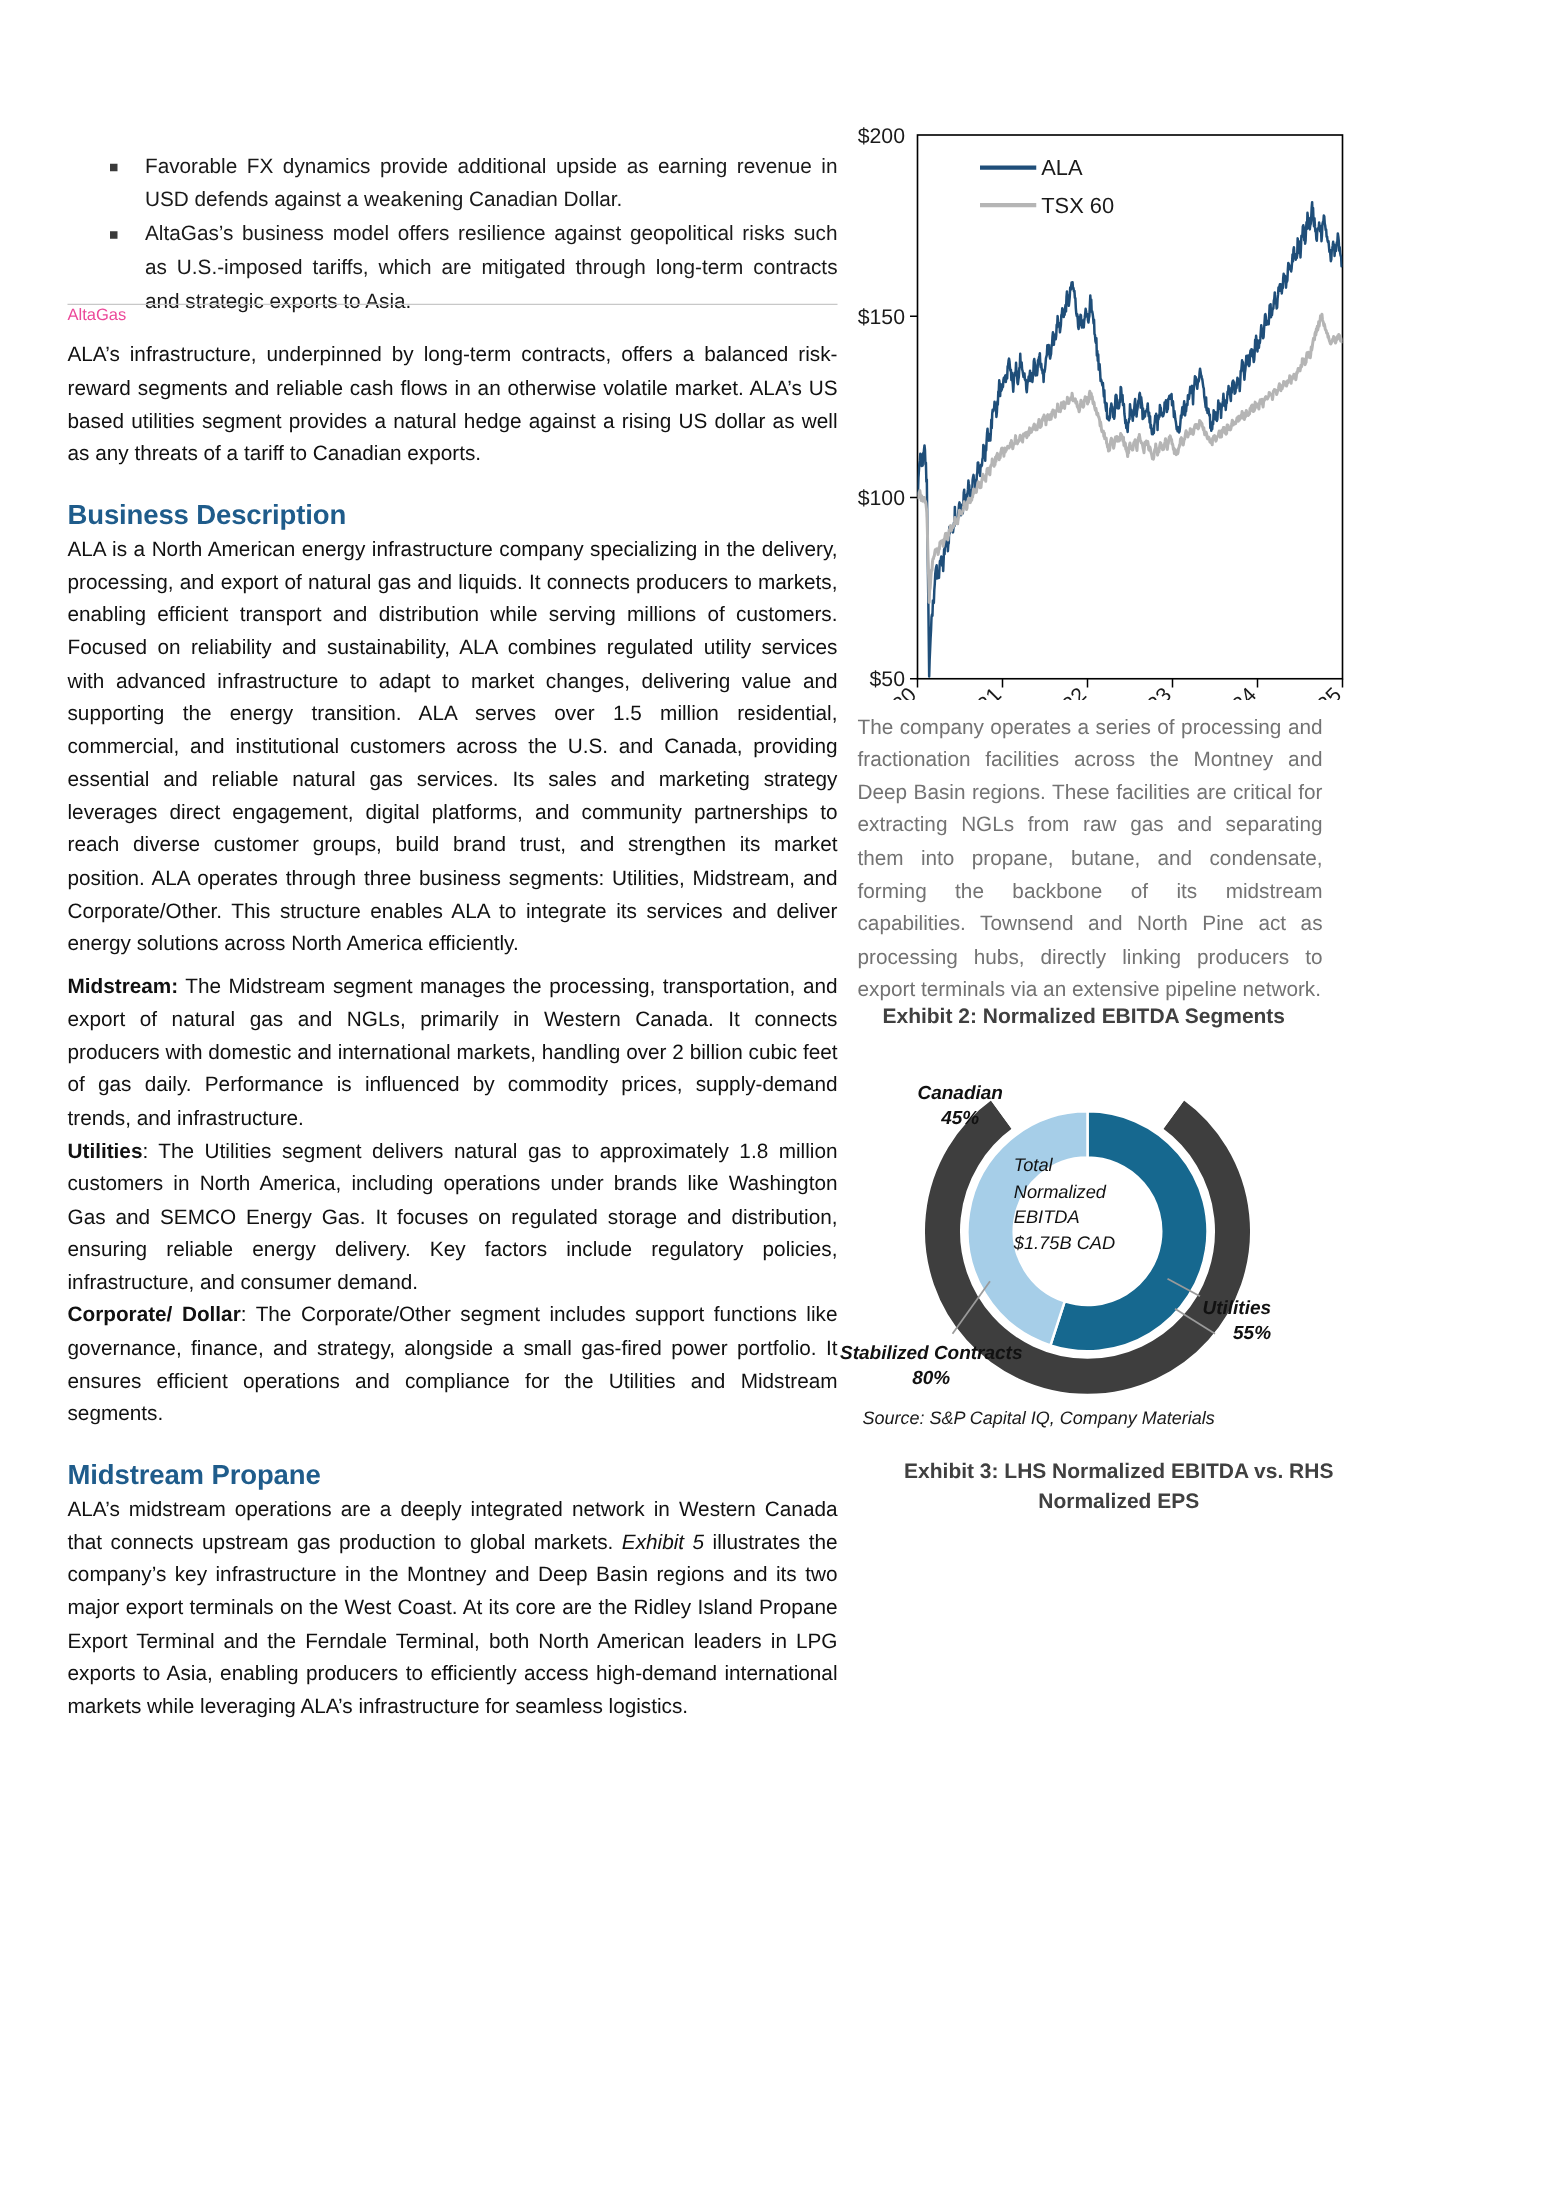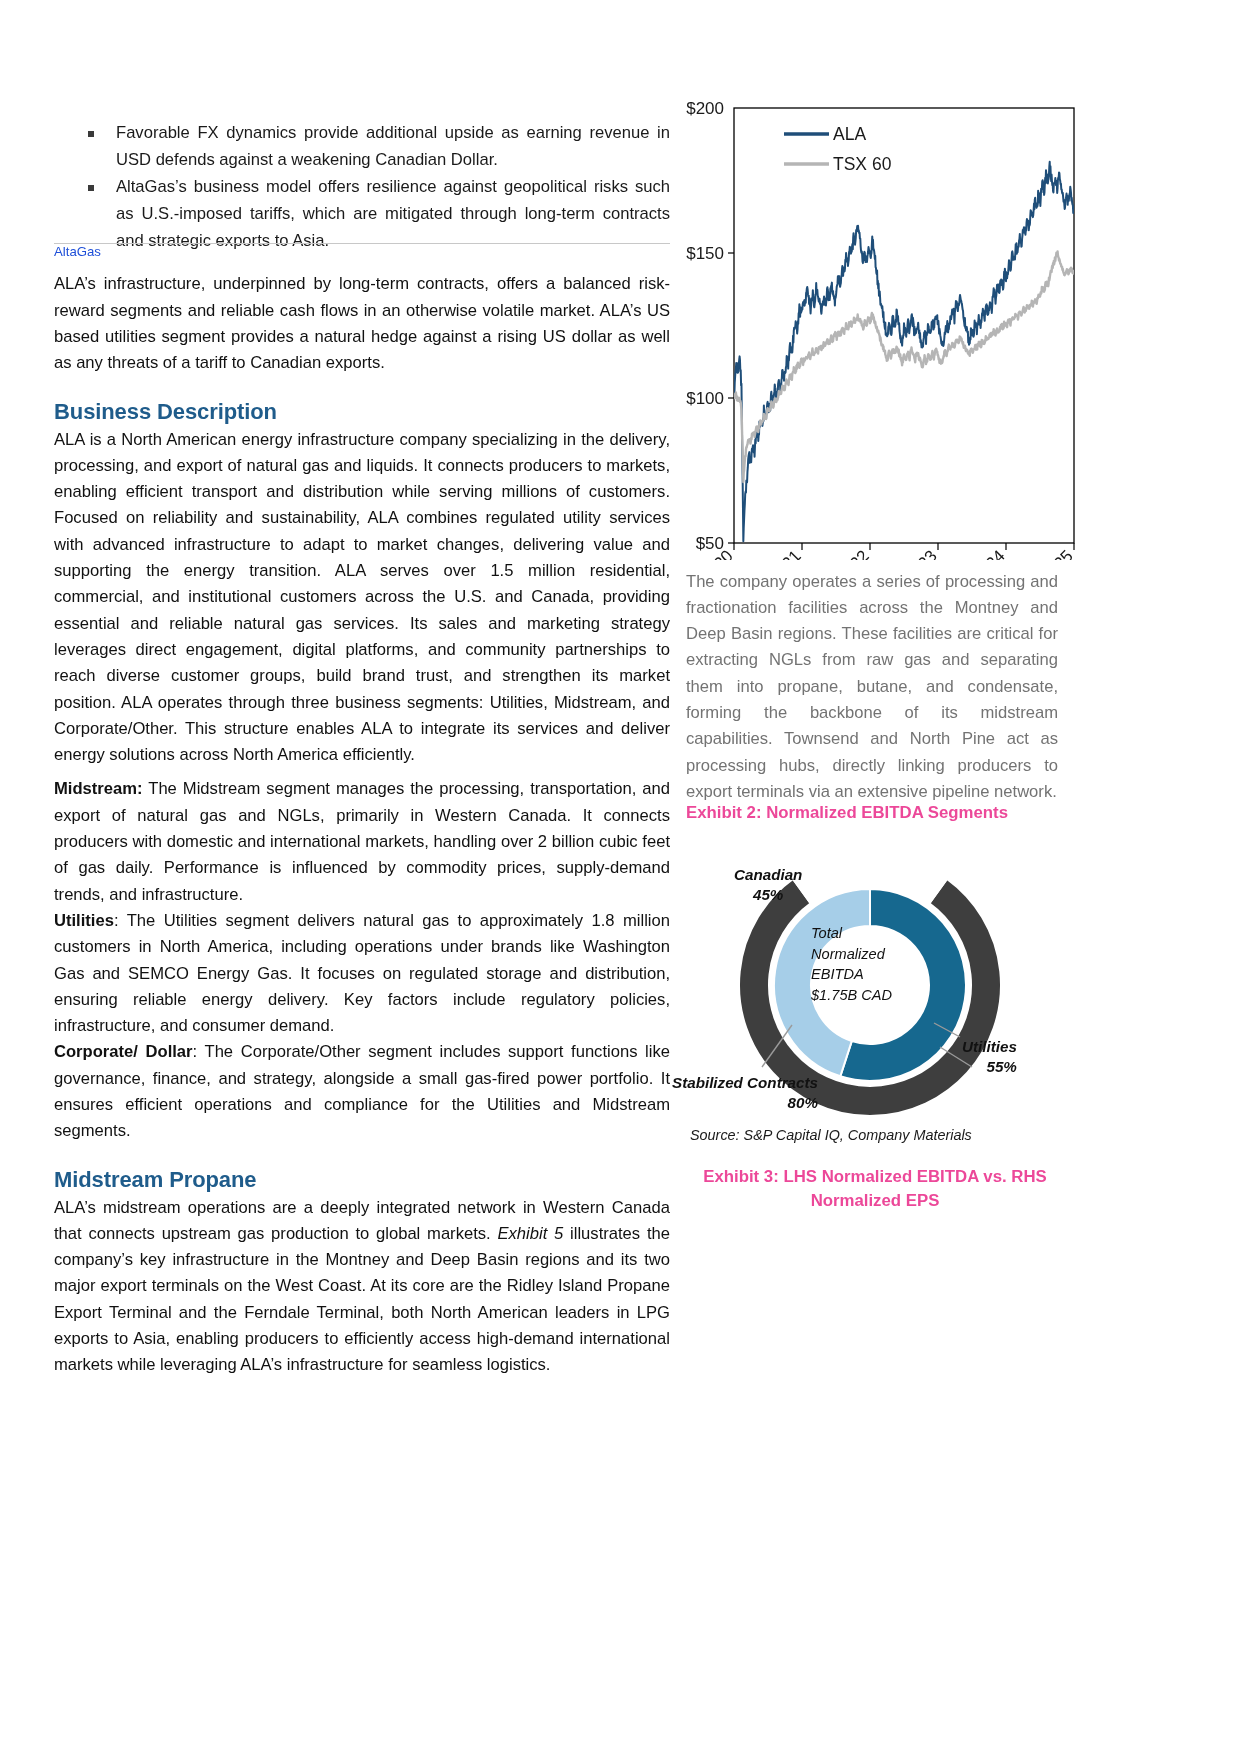--- a/index.html
+++ b/index.html
@@ -60,21 +60,21 @@
     top: 243px;
     width: 616px;
     height: 1px;
     background: #c8c8c8;
   }
   .altagas-footer-label {
     position: absolute;
     left: 54px;
     top: 244px;
     font-size: 13.2px;
-    color: #1d4ed8;
+    color: #ec4899;
   }
 
   .para {
     font-size: 16.6px;
     line-height: 1.585;
     text-align: justify;
     text-justify: inter-word;
     color: #111;
     margin: 0;
   }
@@ -117,21 +117,22 @@
     font-size: 16.6px;
     line-height: 1.585;
     text-align: justify;
     text-justify: inter-word;
     color: #737373;
   }
 
   .exhibit-title {
     font-weight: bold;
     font-size: 16.8px;
-    color: #ec4899;
+    color: #404040;
+    margin-left: 20px;
   }
   #exhibit2-title {
     position: absolute;
     left: 686px;
     top: 803px;
     width: 372px;
   }
 
   .donut-wrap {
     position: absolute;
@@ -163,21 +164,21 @@
     position: absolute;
     font-weight: bold;
     font-style: italic;
     font-size: 15.2px;
     color: #111;
     line-height: 1.3;
     white-space: nowrap;
   }
   #label-midstream { left: 62px; top: 20px; text-align: center; }
   #label-utilities { left: 290px; top: 192px; text-align: right; }
-  #label-stabilized { left: 0px;  top: 228px; text-align: right; }
+  #label-stabilized { left: 0px;  top: 228px; text-align: center; }
 
   .donut-center-text {
     position: absolute;
     left: 139px;
     top: 78px;
     width: 118px;
     text-align: left;
     font-style: italic;
     font-size: 14.6px;
     line-height: 1.42;

